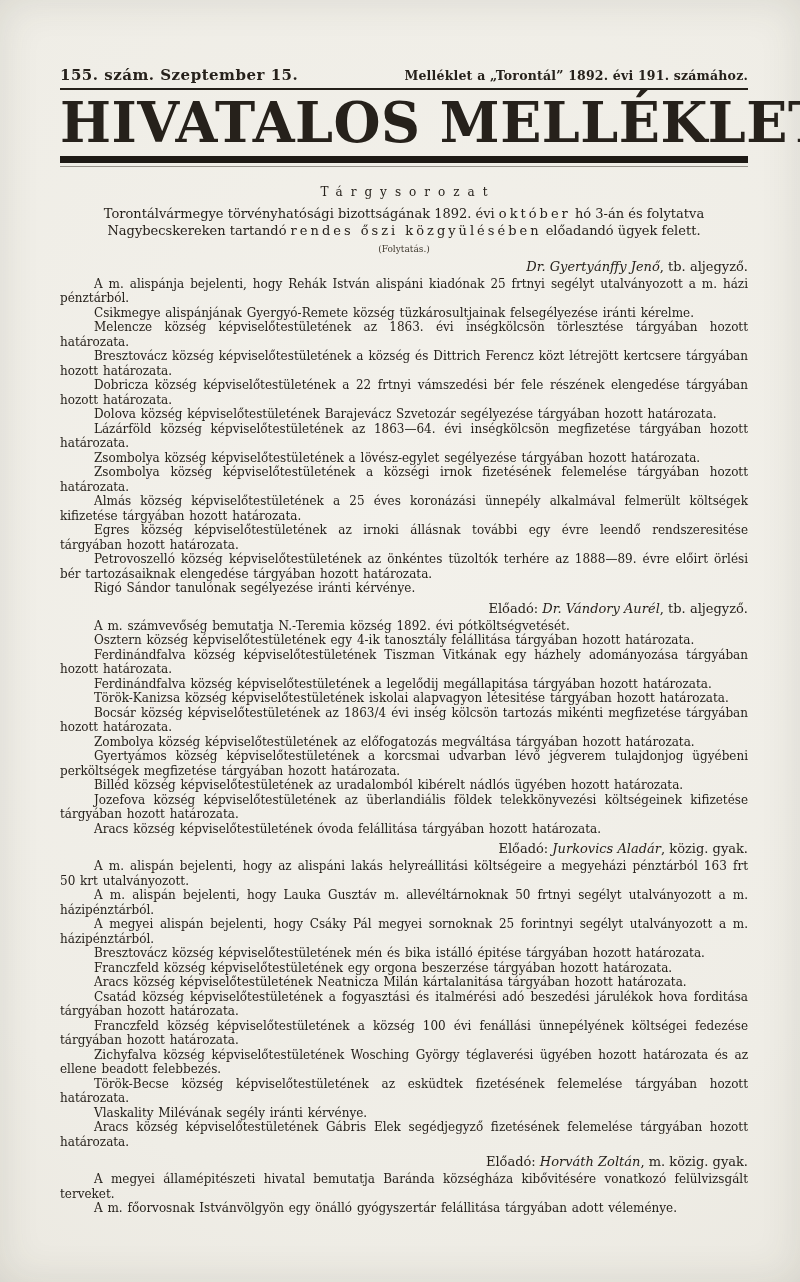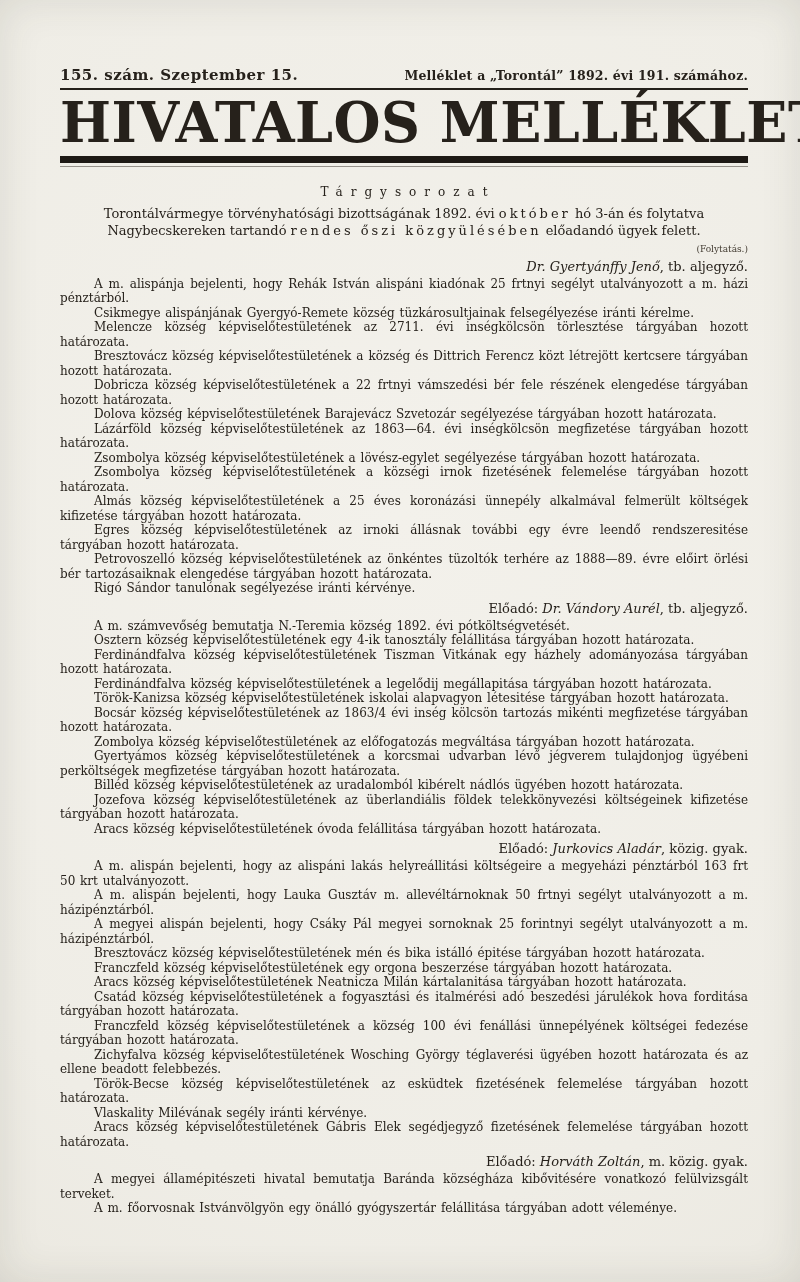--- a/index.html
+++ b/index.html
@@ -48,21 +48,21 @@
   }
   .agenda-intro {
     margin: 0 18px;
     text-align: center;
     font-size: 13px;
     line-height: 17px;
   }
   .agenda-intro .sp { letter-spacing: 3px; }
   .continuation {
     margin: 5px 0 3px 0;
-    text-align: right;
+    text-align: center;
     font-size: 9px;
     color: #413a30;
   }
   .speaker {
     margin: 5px 0 3px 0;
     text-align: right;
     font-size: 13px;
   }
   .speaker .name { font-style: italic; }
   .item {
@@ -94,21 +94,21 @@
   <h2 class="agenda-title">Tárgysorozat</h2>
 
   <p class="agenda-intro" id="agenda-intro"><span>Torontálvármegye törvényhatósági bizottságának 1892. évi </span><span class="sp">október</span><span> hó 3-án és folytatva Nagybecskereken tartandó </span><span class="sp">rendes őszi közgyülésében</span><span> előadandó ügyek felett.</span></p>
 
   <p class="continuation">(Folytatás.)</p>
 
   <div id="sections">
       <p class="speaker"><span class="name">Dr. Gyertyánffy Jenő</span><span>, tb. aljegyző.</span></p>
       <p class="item">A m. alispánja bejelenti, hogy Rehák István alispáni kiadónak 25 frtnyi segélyt utalványozott a m. házi pénztárból.</p>
       <p class="item">Csikmegye alispánjának Gyergyó-Remete község tüzkárosultjainak felsegélyezése iránti kérelme.</p>
-      <p class="item">Melencze község képviselőtestületének az 2711. évi inségkölcsön törlesztése tárgyában hozott határozata.</p>
+      <p class="item">Melencze község képviselőtestületének az 1863. évi inségkölcsön törlesztése tárgyában hozott határozata.</p>
       <p class="item">Bresztovácz község képviselőtestületének a község és Dittrich Ferencz közt létrejött kertcsere tárgyában hozott határozata.</p>
       <p class="item">Dobricza község képviselőtestületének a 22 frtnyi vámszedési bér fele részének elengedése tárgyában hozott határozata.</p>
       <p class="item">Dolova község képviselőtestületének Barajevácz Szvetozár segélyezése tárgyában hozott határozata.</p>
       <p class="item">Lázárföld község képviselőtestületének az 1863—64. évi inségkölcsön megfizetése tárgyában hozott határozata.</p>
       <p class="item">Zsombolya község képviselőtestületének a lövész-egylet segélyezése tárgyában hozott határozata.</p>
       <p class="item">Zsombolya község képviselőtestületének a községi irnok fizetésének felemelése tárgyában hozott határozata.</p>
       <p class="item">Almás község képviselőtestületének a 25 éves koronázási ünnepély alkalmával felmerült költségek kifizetése tárgyában hozott határozata.</p>
       <p class="item">Egres község képviselőtestületének az irnoki állásnak további egy évre leendő rendszeresitése tárgyában hozott határozata.</p>
       <p class="item">Petrovoszelló község képviselőtestületének az önkéntes tüzoltók terhére az 1888—89. évre előirt örlési bér tartozásaiknak elengedése tárgyában hozott határozata.</p>
       <p class="item">Rigó Sándor tanulónak segélyezése iránti kérvénye.</p>

